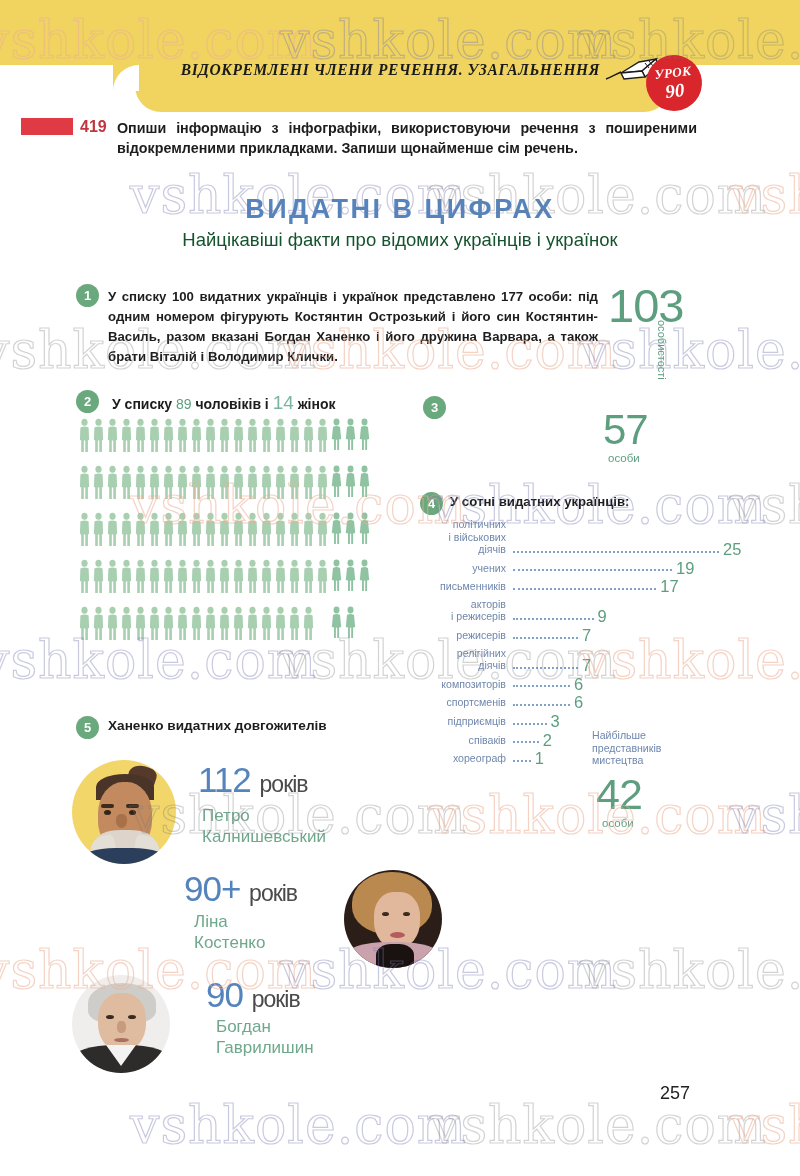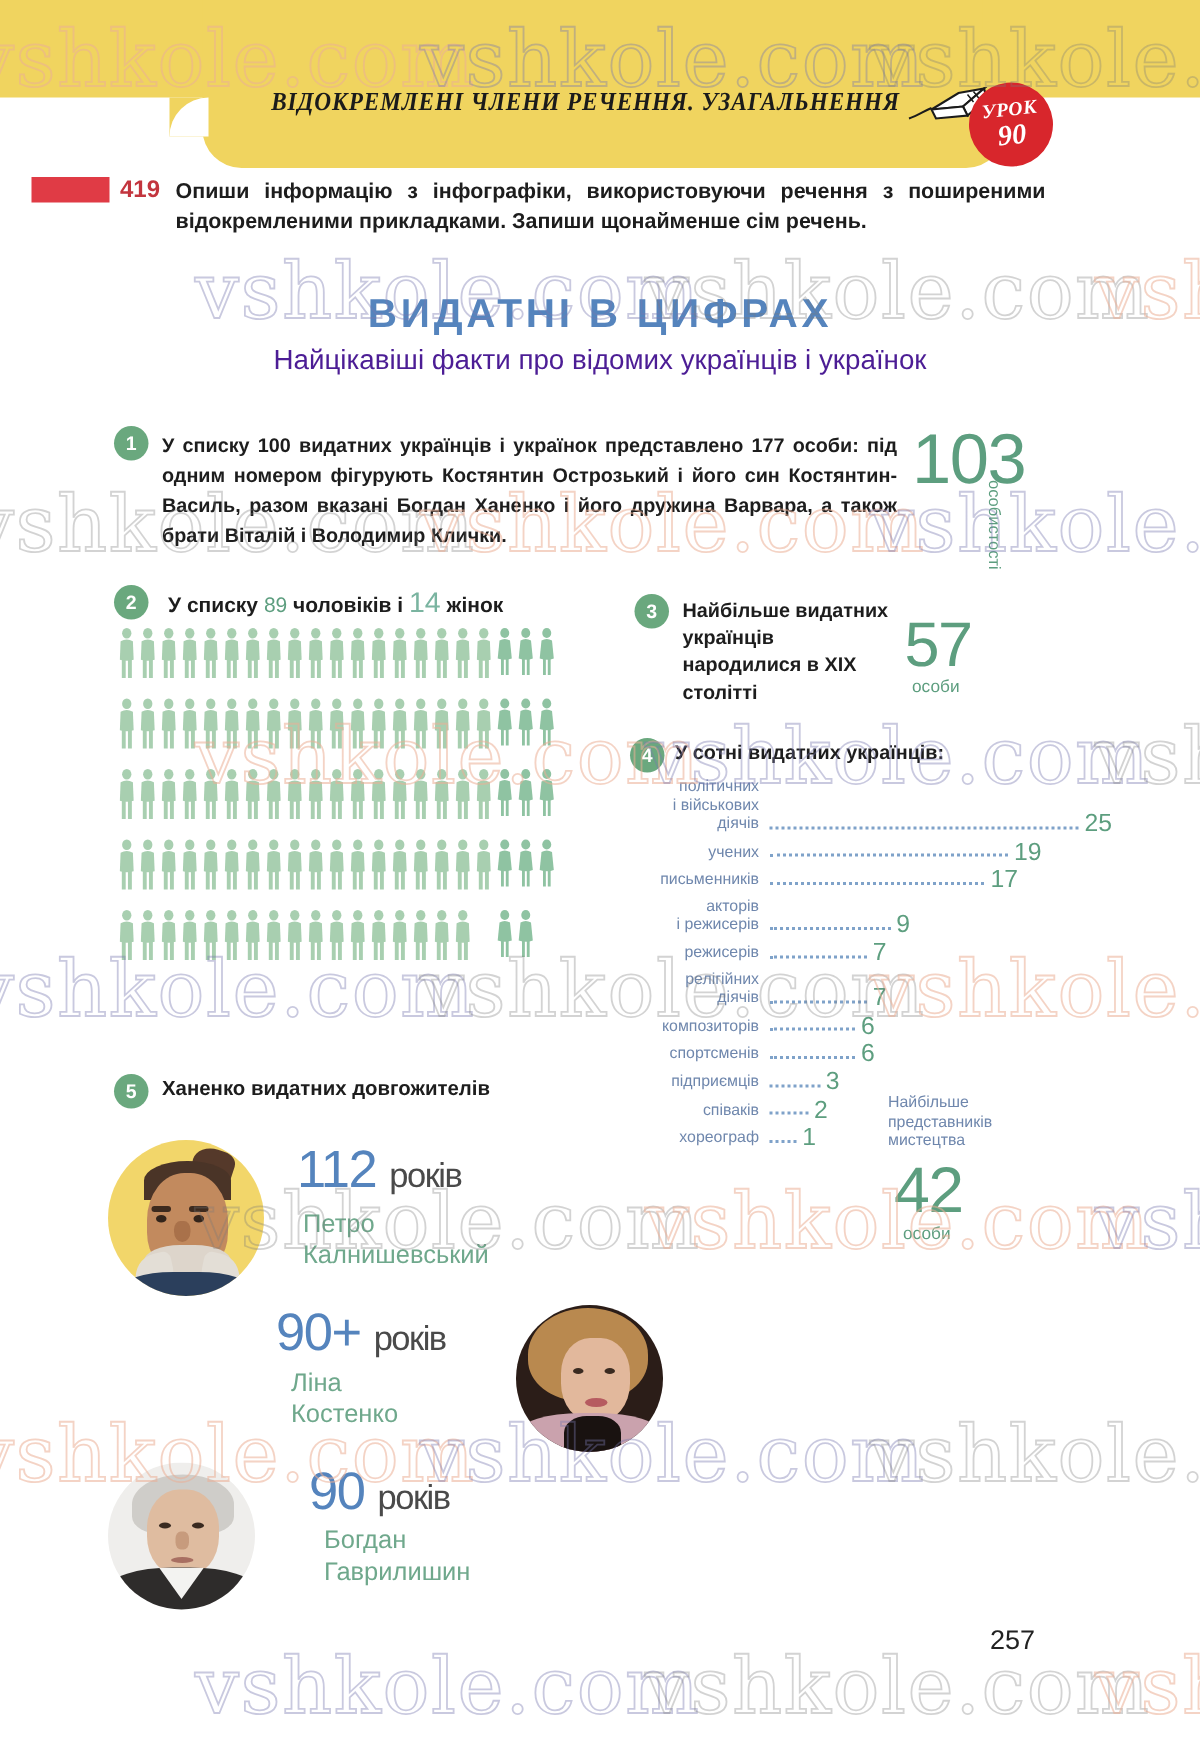--- a/index.html
+++ b/index.html
@@ -137,21 +137,21 @@
   #info-title {
     position: absolute; left: 0; top: 194px; width: 800px;
     text-align: center;
     font-size: 27px; font-weight: 700;
     letter-spacing: 2.5px;
     color: #5584bd;
   }
   #info-sub {
     position: absolute; left: 0; top: 229px; width: 800px;
     text-align: center;
-    font-size: 18.5px; color: #4c1d95;
+    font-size: 18.5px; color: #14532d;
   }
 
   
   .step {
     position: absolute;
     width: 23px; height: 23px;
     border-radius: 50%;
     background: #6aa87e;
     color: #fff;
     font-size: 13px; font-weight: 700;
@@ -1096,21 +1096,20 @@
         <span class="pfig"><svg width="13" height="38" viewBox="0 0 13 38">
             <ellipse cx="6.5" cy="4" rx="3" ry="3.4" fill="#8fc3a2"></ellipse>
             <path d="M3 9 q3.5 -2 7 0 l1.2 12 q-4.2 1.6 -9.4 0 Z" fill="#8fc3a2"></path>
             <rect x="4" y="21" width="1.9" height="11" fill="#8fc3a2"></rect>
             <rect x="7.2" y="21" width="1.9" height="11" fill="#8fc3a2"></rect>
           </svg></span>
       </div>
     </div>
 
   <div class="step" style="left:423px; top:396px;">3</div>
-  <div id="b3-text">Найбільше видатних українців народилися в XIX столітті</div>
   <div id="b3-num">57</div>
   <div id="b3-lbl">особи</div>
 
   <div class="step" style="left:420px; top:492px;">4</div>
   <div id="b4-head">У сотні видатних українців:</div>
   <div id="b4-list">
       <div class="b4row">
         <div class="b4lab" style="white-space: pre-line;">політичних
 і військових
 діячів</div>

